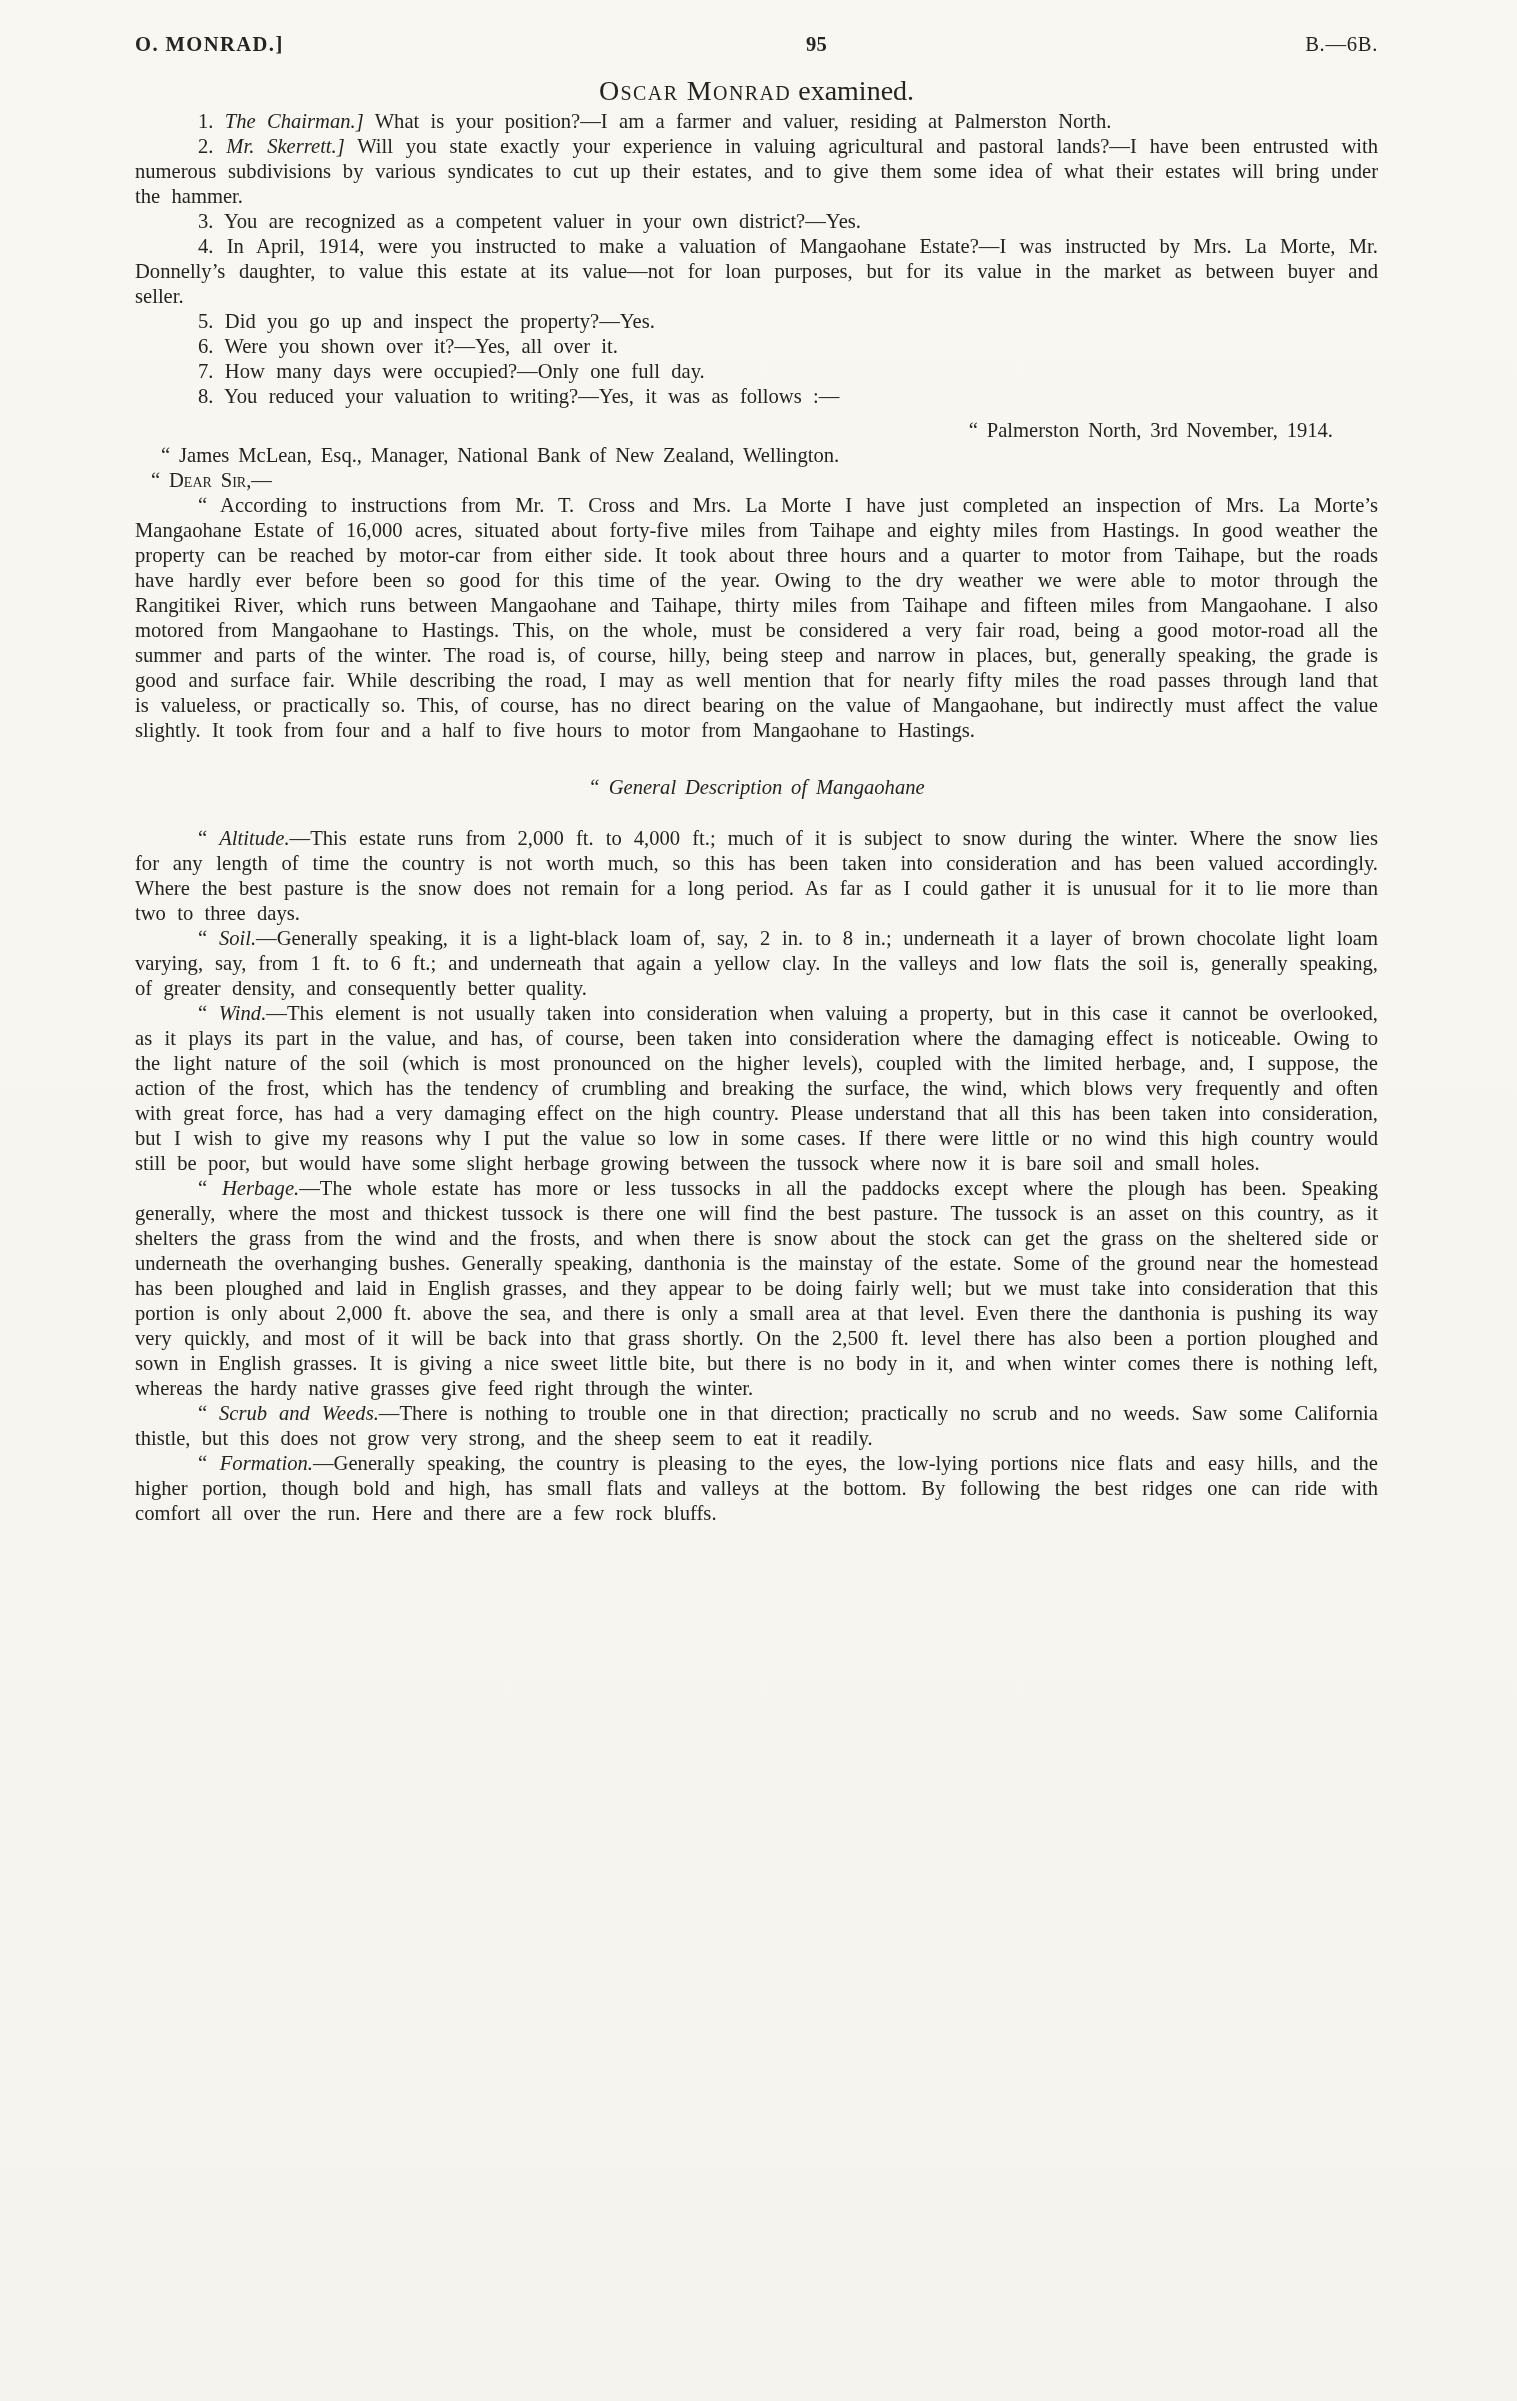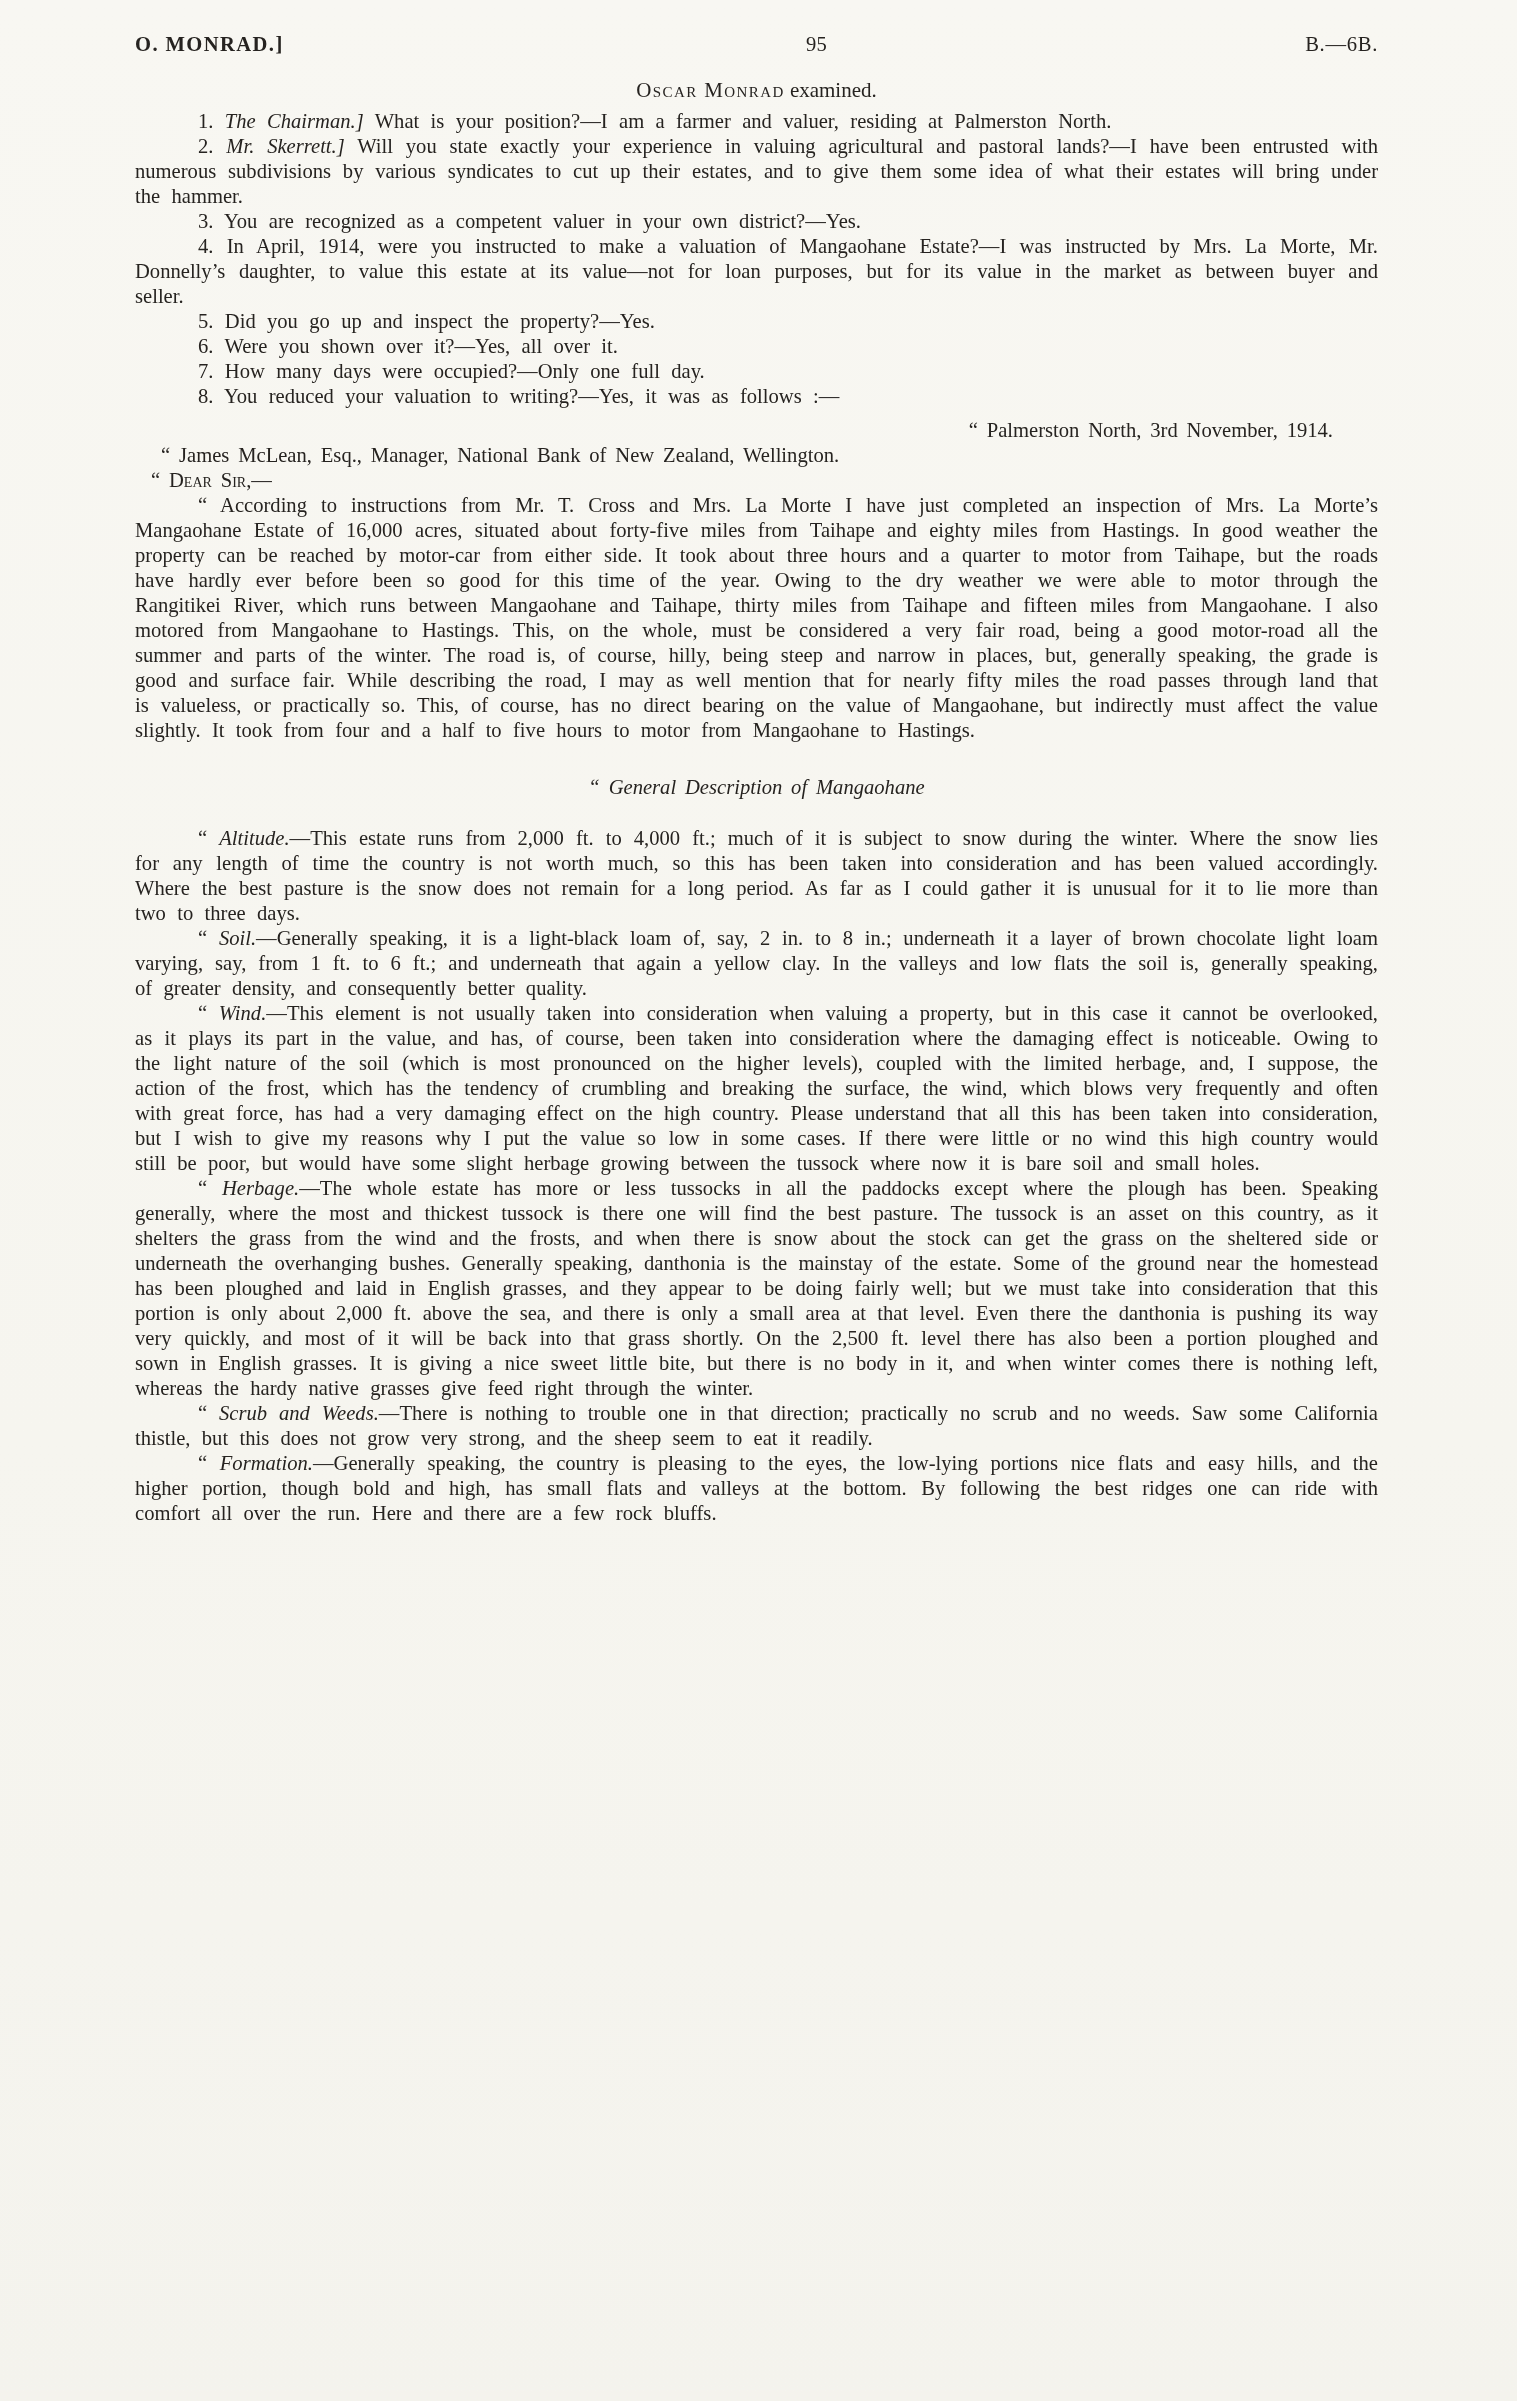--- a/index.html
+++ b/index.html
@@ -25,29 +25,29 @@
     display: flex;
     justify-content: space-between;
     align-items: flex-end;
     margin-bottom: 20.6px;
   }
   .head-left {
     letter-spacing: 1.4px;
     font-weight: 600;
   }
   .head-center {
-    font-weight: 400;
+    font-weight: 700;
     margin-left: 44px;
   }
   .head-right {
     letter-spacing: 0.7px;
   }
   .title {
     text-align: center;
-    font-size: 21px;
+    font-size: 28px;
     font-weight: 400;
     margin: 0 0 6.9px 0;
   }
   .sc {
     font-variant: small-caps;
   }
   .title .sc {
     letter-spacing: 1.4px;
   }
   p {

